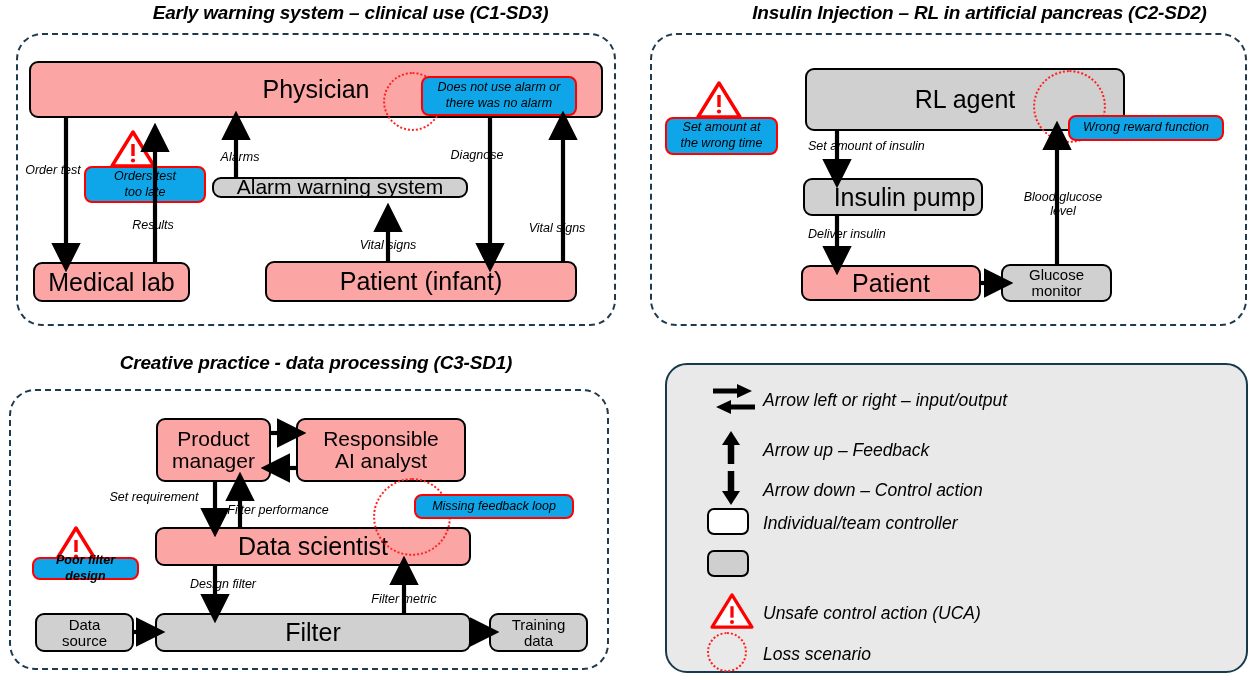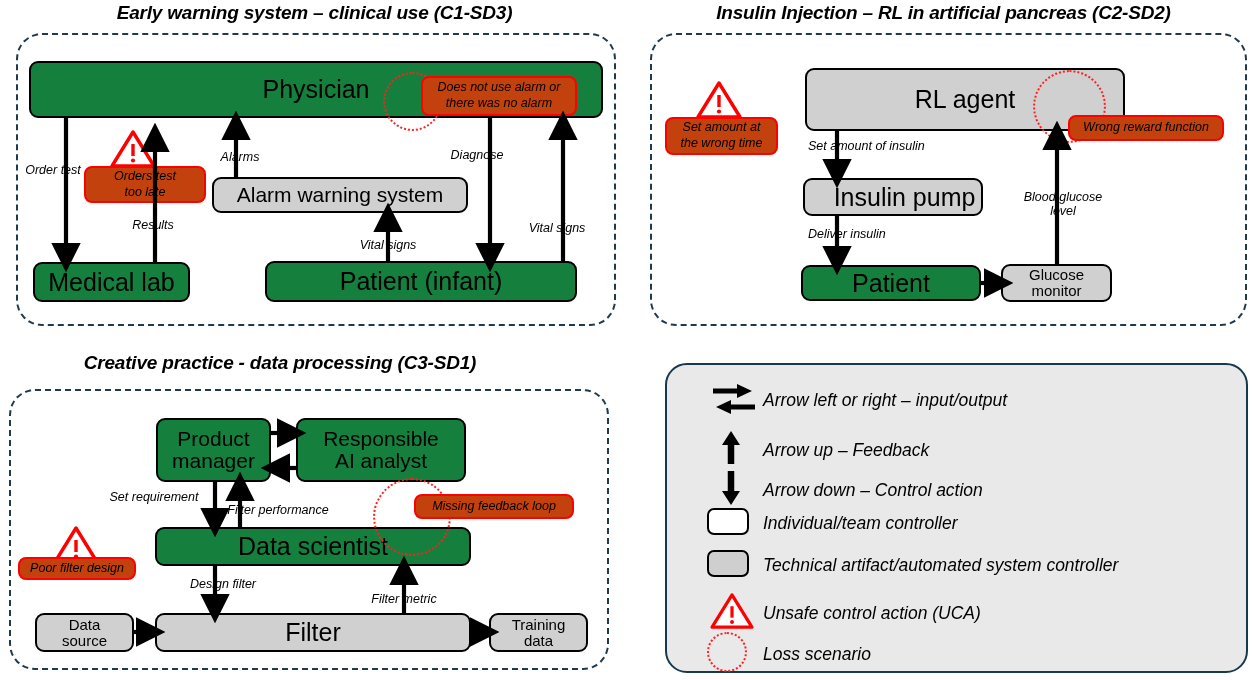--- a/index.html
+++ b/index.html
@@ -1,59 +1,59 @@
 <!DOCTYPE html>
 <html><head>
 <meta charset="utf-8">
 <style>
   html,body{margin:0;padding:0;background:#ffffff;}
   body{width:1258px;height:680px;position:relative;overflow:hidden;
        font-family:"Liberation Sans","DejaVu Sans",sans-serif;color:#000;}
   .ptitle{position:absolute;font-style:italic;font-weight:600;font-size:19px;
-          text-align:center;white-space:nowrap;letter-spacing:-0.2px;}
+          text-align:center;white-space:nowrap;letter-spacing:-0.2px;margin-left:36px;}
   .dashframe{position:absolute;border:2.5px dashed #1F3A4D;border-radius:26px;box-sizing:border-box;}
   .legendframe{position:absolute;border:2.5px solid #17394E;border-radius:22px;
                background:#E9E9E9;box-sizing:border-box;}
   
   .node{position:absolute;box-sizing:border-box;border:2.2px solid #000;border-radius:9px;
-        background:#15803d;display:flex;align-items:center;justify-content:center;
+        background:#fca5a5;display:flex;align-items:center;justify-content:center;
         text-align:center;line-height:1.05;}
   .node.gray{background:#D0D0D0;}
   .node.big{font-size:25px;}
   .node.med{font-size:21px;}
   .node.sm{font-size:15px;}
   
   svg.ov{position:absolute;left:0;top:0;width:1258px;height:680px;pointer-events:none;overflow:visible;}
   .lbl{position:absolute;font-style:italic;font-size:12.5px;white-space:nowrap;line-height:1.15;
        text-align:center;}
   .lbl.two{white-space:normal;}
   
   .callout{position:absolute;box-sizing:border-box;border:2.2px solid #FF0000;border-radius:8px;
-           background:#c2410c;font-style:italic;font-size:12.5px;text-align:center;
+           background:#0ea5e9;font-style:italic;font-size:12.5px;text-align:center;
            display:flex;align-items:center;justify-content:center;line-height:1.25;padding:2px 6px;}
   .losscircle{position:absolute;border:2.4px dotted #FF2020;border-radius:50%;background:transparent;}
   .uca{position:absolute;}
   
   .lgrow{position:absolute;display:flex;align-items:center;}
   .lgtext{font-style:italic;font-size:17.5px;white-space:nowrap;}
   .lgbox{width:42px;height:27px;border:2.6px solid #000;border-radius:7px;box-sizing:border-box;}
   .lgbox.white{background:#fff;}
   .lgbox.gray{background:#CFCFCF;}
 </style>
 </head>
 <body>
 
 <div class="ptitle" style="left:0;top:2px;width:629px;">Early warning system – clinical use (C1-SD3)</div>
 <div class="dashframe" style="left:16px;top:33px;width:600px;height:293px;"></div>
 
 <div class="node big" style="left:29px;top:61px;width:574px;height:57px;">
   <span>Physician</span>
 </div>
 
-<div class="node med gray" style="left:212px;top:177px;width:256px;height:36px;">
+<div class="node med gray" style="left:212px;top:177px;width:256px;height:21px;">
   <span>Alarm warning system</span>
 </div>
 
 <div class="node big" style="left:33px;top:262px;width:157px;height:40px;">
   <span>Medical lab</span>
 </div>
 
 <div class="node big" style="left:265px;top:261px;width:312px;height:41px;">
   <span>Patient (infant)</span>
 </div>
@@ -144,21 +144,21 @@
 <div class="lbl" style="left:178px;top:577px;width:90px;">Design filter</div>
 <div class="lbl" style="left:358px;top:592px;width:92px;font-style:italic;">Filter metric</div>
 
 <div class="uca" style="left:52px;top:525px;">
   <svg width="48" height="40" viewBox="0 0 48 40">
     <path d="M24 3 L45 37 L3 37 Z" fill="#fff" stroke="#FF0000" stroke-width="3.4" stroke-linejoin="round"></path>
     <rect x="22.3" y="15" width="3.4" height="12" fill="#FF0000"></rect>
     <circle cx="24" cy="31.5" r="2.1" fill="#FF0000"></circle>
   </svg>
 </div>
-<div class="callout" style="left:18px;top:557px;width:118px;height:23px;">Poor filter design</div>
+<div class="callout" style="left:32px;top:557px;width:107px;height:23px;font-weight:bold;">Poor filter design</div>
 
 <div class="losscircle" style="left:373px;top:478px;width:74px;height:74px;"></div>
 <div class="callout" style="left:414px;top:494px;width:160px;height:25px;">Missing feedback loop</div>
 
 <div class="legendframe" style="left:665px;top:363px;width:583px;height:310px;"></div>
 
 <div class="lgrow" style="left:707px;top:378px;">
   <span style="width:56px;display:inline-block;">
     <svg width="56" height="40" viewBox="0 0 56 40">
       <path d="M6 13 H32" stroke="#000" stroke-width="5" fill="none"></path>
@@ -194,21 +194,20 @@
   <span style="width:56px;display:inline-block;">
     <span class="lgbox white" style="display:inline-block;"></span>
   </span>
   <span class="lgtext">Individual/team controller</span>
 </div>
 
 <div class="lgrow" style="left:707px;top:550px;">
   <span style="width:56px;display:inline-block;">
     <span class="lgbox gray" style="display:inline-block;"></span>
   </span>
-  <span class="lgtext">Technical artifact/automated system controller</span>
 </div>
 
 <div class="lgrow" style="left:707px;top:592px;">
   <span style="width:56px;display:inline-block;">
     <svg width="50" height="38" viewBox="0 0 48 40">
       <path d="M24 3 L45 37 L3 37 Z" fill="#fff" stroke="#FF0000" stroke-width="3.4" stroke-linejoin="round"></path>
       <rect x="22.3" y="15" width="3.4" height="12" fill="#FF0000"></rect>
       <circle cx="24" cy="31.5" r="2.1" fill="#FF0000"></circle>
     </svg>
   </span>

